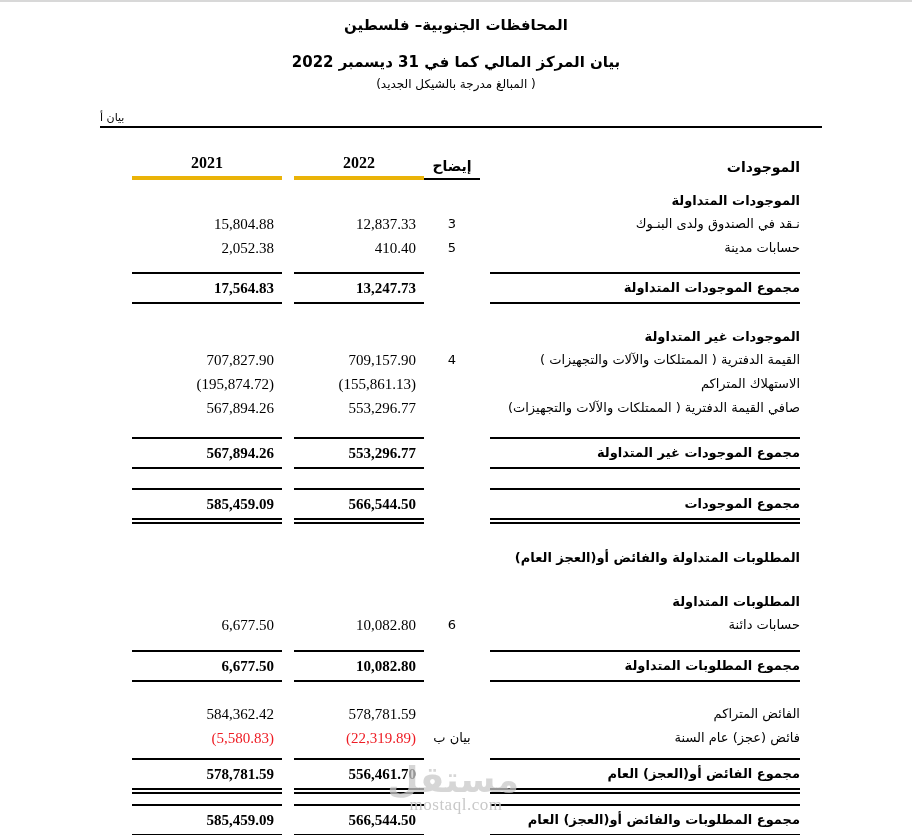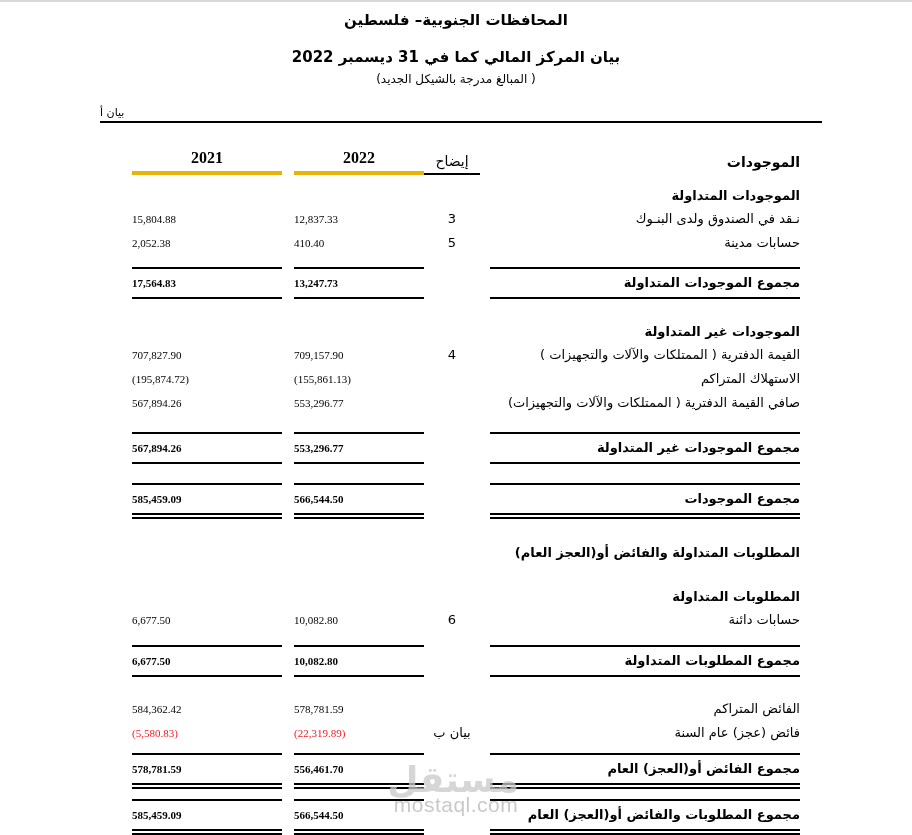--- a/index.html
+++ b/index.html
@@ -6,49 +6,49 @@
   * { margin:0; padding:0; box-sizing:border-box; }
   html,body { background:#ffffff; }
   body {
     width:912px; height:835px; overflow:hidden; position:relative;
     direction:rtl;
     font-family:"DejaVu Sans","Liberation Sans",sans-serif;
     color:#000;
     border-top:2px solid #d8d8d8;
   }
   
-  .titles { text-align:center; padding-top:9px; }
+  .titles { text-align:center; padding-top:14px; }
   .org-title   { font-size:15px; font-weight:bold; line-height:18px; }
   .stmt-title  { font-size:15px; font-weight:bold; line-height:18px; margin-top:19px; }
   .currency-note { font-size:12px; line-height:20px; margin-top:3px; }
   
   .ref-row {
     margin:12px 90px 12px 100px;
     direction:rtl;
     text-align:left;
     border-bottom:2px solid #000;
     padding-bottom:1px;
   }
   .ref-row .ref { font-size:11px; line-height:13px; }
   
   .tbl { width:912px; }
   .row { display:flex; align-items:center; padding-right:112px; }
   .c { flex:0 0 auto; }
   .c.label { width:310px; text-align:right; font-size:13px; white-space:nowrap; }
   .c.note  { width:56px;  margin-right:10px; text-align:center; font-size:13px; }
   .c.num   {
-    direction:ltr; padding-right:8px;
-    font-family:"Liberation Serif","DejaVu Sans",serif; font-size:11px;
+    direction:ltr; text-align:right; padding-right:8px;
+    font-family:"Liberation Serif","DejaVu Sans",serif; font-size:15px;
   }
   .c.y2022 { width:130px; }
   .c.y2021 { width:150px; margin-right:12px; }
   
   .row.header { margin-top:26px; align-items:flex-end; }
   .row.header .c.label { font-size:14px; font-weight:bold; padding-bottom:5px; }
-  .row.header .c.note  { font-size:14px; font-weight:normal; border-bottom:2px solid #000; padding-bottom:4px; }
+  .row.header .c.note  { font-size:14px; font-weight:bold; border-bottom:2px solid #000; padding-bottom:4px; }
   .row.header .c.num   { font-size:16px; font-weight:bold; text-align:center; padding:0 0 4px 0; border-bottom:4px solid #eab308; }
   
   .row.section { height:18px; }
   .row.section .c { line-height:18px; }
   .row.section .c.label { font-weight:bold; }
   
   .row.item { height:24px; }
   .row.item .c { line-height:24px; }
   
   .row.total, .row.grand { align-items:stretch; font-weight:bold; }
@@ -59,22 +59,22 @@
   }
   .row.total .c.label, .row.total .c.num { border-bottom:2px solid #000; }
   .row.grand .c.label, .row.grand .c.num { border-bottom:6px double #000; }
   .neg { color:var(--negative-color); }
   
   .watermark {
     position:absolute; left:393px; top:758px; width:126px;
     text-align:center; pointer-events:none; z-index:3;
   }
   .wm-ar { font-size:36px; font-weight:bold; line-height:40px; color:var(--watermark-color); opacity:.75; }
-  .wm-en { font-size:21px; line-height:18px; margin-top:-4px; letter-spacing:.5px;
-           color:var(--watermark-color); font-family:Liberation Sans, sans-serif; }
+  .wm-en { font-size:17px; line-height:18px; margin-top:-4px; letter-spacing:.5px;
+           color:var(--watermark-color); font-family:Liberation Serif, serif; }
 </style>
 </head>
 <body>
 
 <header class="titles">
   <div class="org-title">المحافظات الجنوبية– فلسطين</div>
   <div class="stmt-title">بيان المركز المالي كما في 31 ديسمبر 2022</div>
   <div class="currency-note">( المبالغ مدرجة بالشيكل الجديد)</div>
 </header>
 

